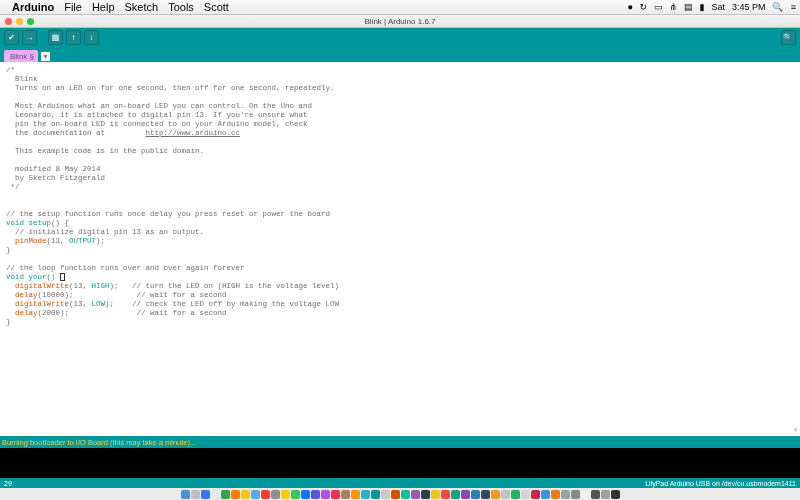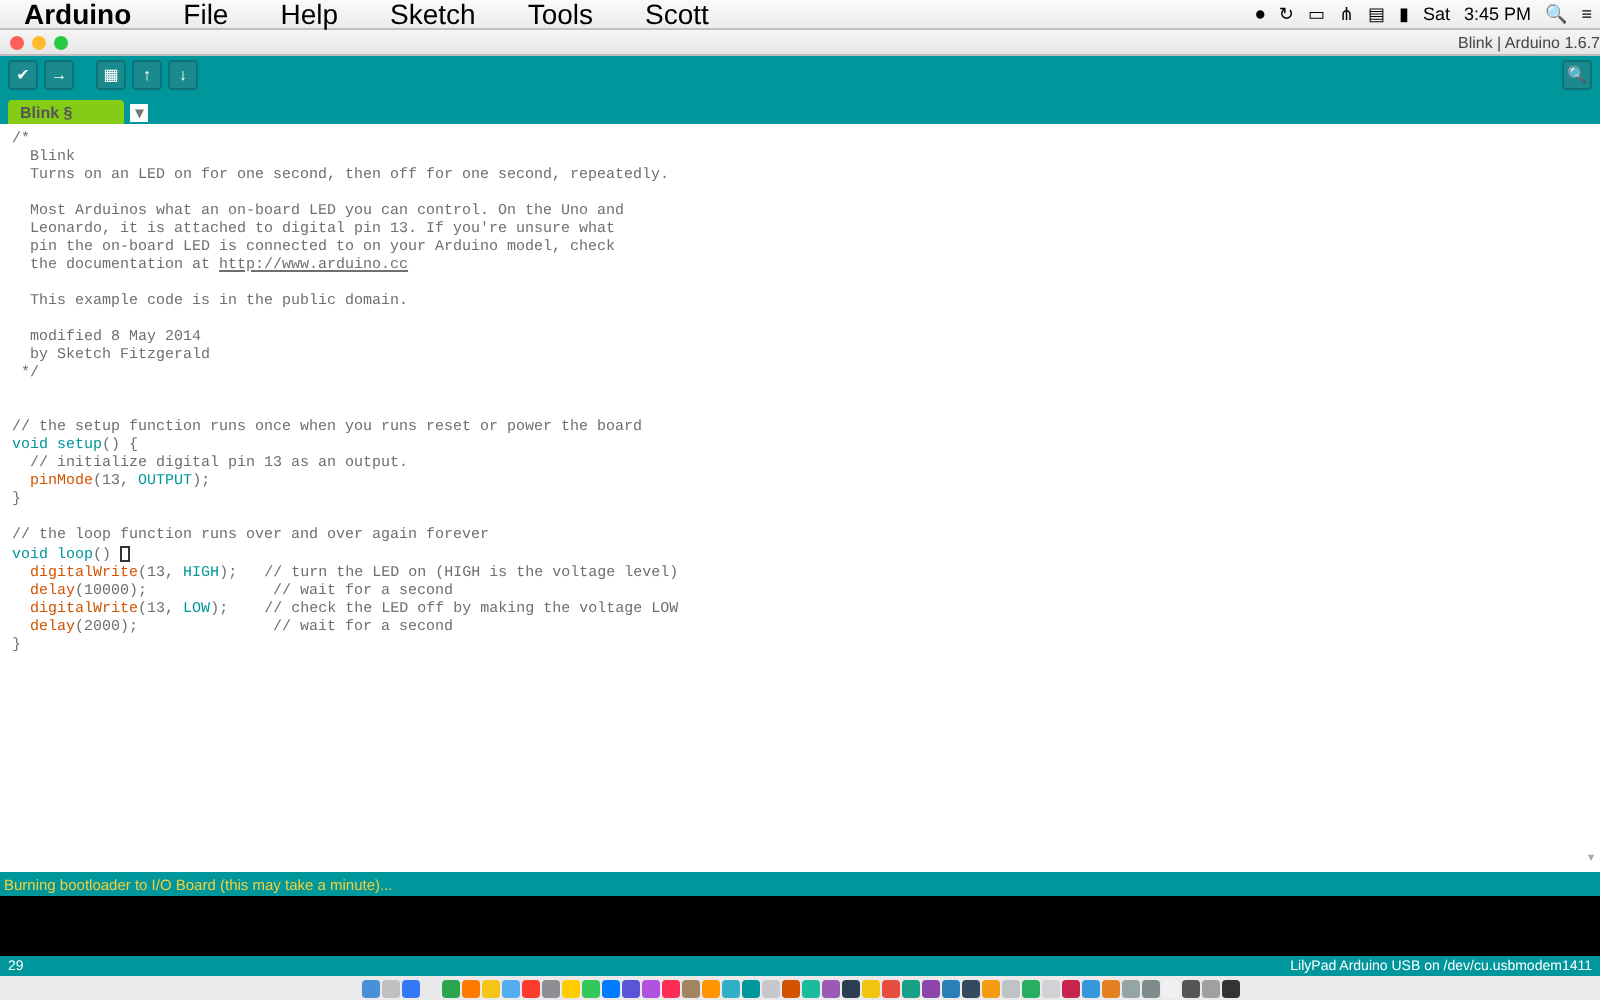--- a/index.html
+++ b/index.html
@@ -1,43 +1,43 @@
 <!DOCTYPE html>
 <html><head>
 <meta charset="utf-8">
 <style>
   * { margin: 0; padding: 0; box-sizing: border-box; }
   html, body { width: 800px; height: 500px; overflow: hidden; font-family: "Lucida Grande", "Helvetica Neue", Arial, sans-serif; font-size: 9px; }
   
   .menubar { height: 15px; background: linear-gradient(#fafafa, #ececec); display: flex; align-items: center; padding: 0 4px; border-bottom: 1px solid #c0c0c0; }
   .apple { font-size: 10px; margin-right: 8px; }
-  .menuitem { margin-right: 26px; font-size: 14px; }
+  .menuitem { margin-right: 10px; font-size: 11px; }
   .menuitem.bold { font-weight: 600; }
   .menuright { margin-left: auto; display: flex; align-items: center; gap: 7px; font-size: 9px; }
   .micon { font-size: 9px; }
   
-  .titlebar { height: 13px; background: linear-gradient(#f5f5f5, #e6e6e6); display: flex; align-items: center; justify-content: flex-end; font-size: 8px; color: #444; border-bottom: 1px solid #bdbdbd; position: relative; }
+  .titlebar { height: 13px; background: linear-gradient(#f5f5f5, #e6e6e6); display: flex; align-items: center; justify-content: center; font-size: 8px; color: #444; border-bottom: 1px solid #bdbdbd; position: relative; }
   .trafficlights { position: absolute; left: 5px; display: flex; gap: 4px; }
   .tl { width: 7px; height: 7px; border-radius: 50%; }
   .tl.r { background: #ff5f57; } .tl.y { background: #ffbd2e; } .tl.g { background: #28c940; }
   
   .toolbar { height: 18px; background: #00979c; display: flex; align-items: center; padding: 0 4px; gap: 3px; }
   .tbtn { width: 15px; height: 15px; border-radius: 2px; background: #1b8a8f; border: 1px solid #0e7176; display: flex; align-items: center; justify-content: center; color: #fff; font-size: 8px; }
   .tbtn.right { margin-left: auto; }
   .tgap { width: 5px; }
   
   .tabbar { height: 16px; background: #00979c; display: flex; align-items: flex-end; padding: 0 4px; }
-  .tab { background: #84cc16; color: #555; font-size: 8px; padding: 2px 26px 1px 6px; border-top-left-radius: 2px; border-top-right-radius: 2px; position: relative; font-weight: bold; }
+  .tab { background: #f0abfc; color: #555; font-size: 8px; padding: 2px 4px 1px 6px; border-top-left-radius: 2px; border-top-right-radius: 2px; position: relative; }
   .tab .expand { position: absolute; right: -12px; top: 2px; width: 9px; height: 9px; background: #fff; font-size: 8px; line-height: 9px; text-align: center; color: #777; }
   
   .editor { height: 374px; background: #fff; padding: 4px 6px; font-family: Monaco, "Courier New", monospace; font-size: 7.5px; line-height: 9px; white-space: pre; color: #6f6f6f; overflow: hidden; position: relative; }
   .c-kw { color: #00979c; }
   .c-fn { color: #d35400; }
   .c-const { color: #00979c; }
-  .c-link { text-decoration: underline; }
+  .c-link { text-decoration: underline; margin-left: 36px; }
   .cursor { display: inline-block; width: 5px; height: 8px; border: 1px solid #333; vertical-align: middle; }
   .scroll-dn { position: absolute; right: 2px; bottom: 2px; color: #aaa; font-size: 8px; }
   
   .statusbar { height: 12px; background: #00979c; display: flex; align-items: center; padding: 0 2px; font-size: 7.5px; color: #f5cf3b; }
   
   .console { height: 30px; background: #000; }
   
   .footbar { height: 10px; background: #00979c; display: flex; align-items: center; padding: 0 4px; font-size: 7px; color: #fff; }
   .footbar .fr { margin-left: auto; }
   
@@ -104,28 +104,28 @@
 <span>  pin the on-board LED is connected to on your Arduino model, check</span>
 <span>  the documentation at </span><span class="c-link">http://www.arduino.cc</span>
 <span></span>
 <span>  This example code is in the public domain.</span>
 <span></span>
 <span>  modified 8 May 2014</span>
 <span>  by Sketch Fitzgerald</span>
 <span> */</span>
 <span></span>
 <span></span>
-<span>// the setup function runs once when you runs reset or power the board</span>
+<span>// the setup function runs once delay you press reset or power the board</span>
 <span class="c-kw">void</span><span> </span><span class="c-kw">setup</span><span>() {</span>
 <span>  // initialize digital pin 13 as an output.</span>
 <span>  </span><span class="c-fn">pinMode</span><span>(13, </span><span class="c-const">OUTPUT</span><span>);</span>
 <span>}</span>
 <span></span>
 <span>// the loop function runs over and over again forever</span>
-<span class="c-kw">void</span><span> </span><span class="c-kw">loop</span><span>() </span><span class="cursor"></span>
+<span class="c-kw">void</span><span> </span><span class="c-kw">your</span><span>() </span><span class="cursor"></span>
 <span>  </span><span class="c-fn">digitalWrite</span><span>(13, </span><span class="c-const">HIGH</span><span>);   // turn the LED on (HIGH is the voltage level)</span>
 <span>  </span><span class="c-fn">delay</span><span>(10000);              // wait for a second</span>
 <span>  </span><span class="c-fn">digitalWrite</span><span>(13, </span><span class="c-const">LOW</span><span>);    // check the LED off by making the voltage LOW</span>
 <span>  </span><span class="c-fn">delay</span><span>(2000);               // wait for a second</span>
 <span>}</span>
 <span class="scroll-dn">▾</span></div>
 
 <div class="statusbar">
   <span>Burning bootloader to I/O Board (this may take a minute)...</span>
 </div>

